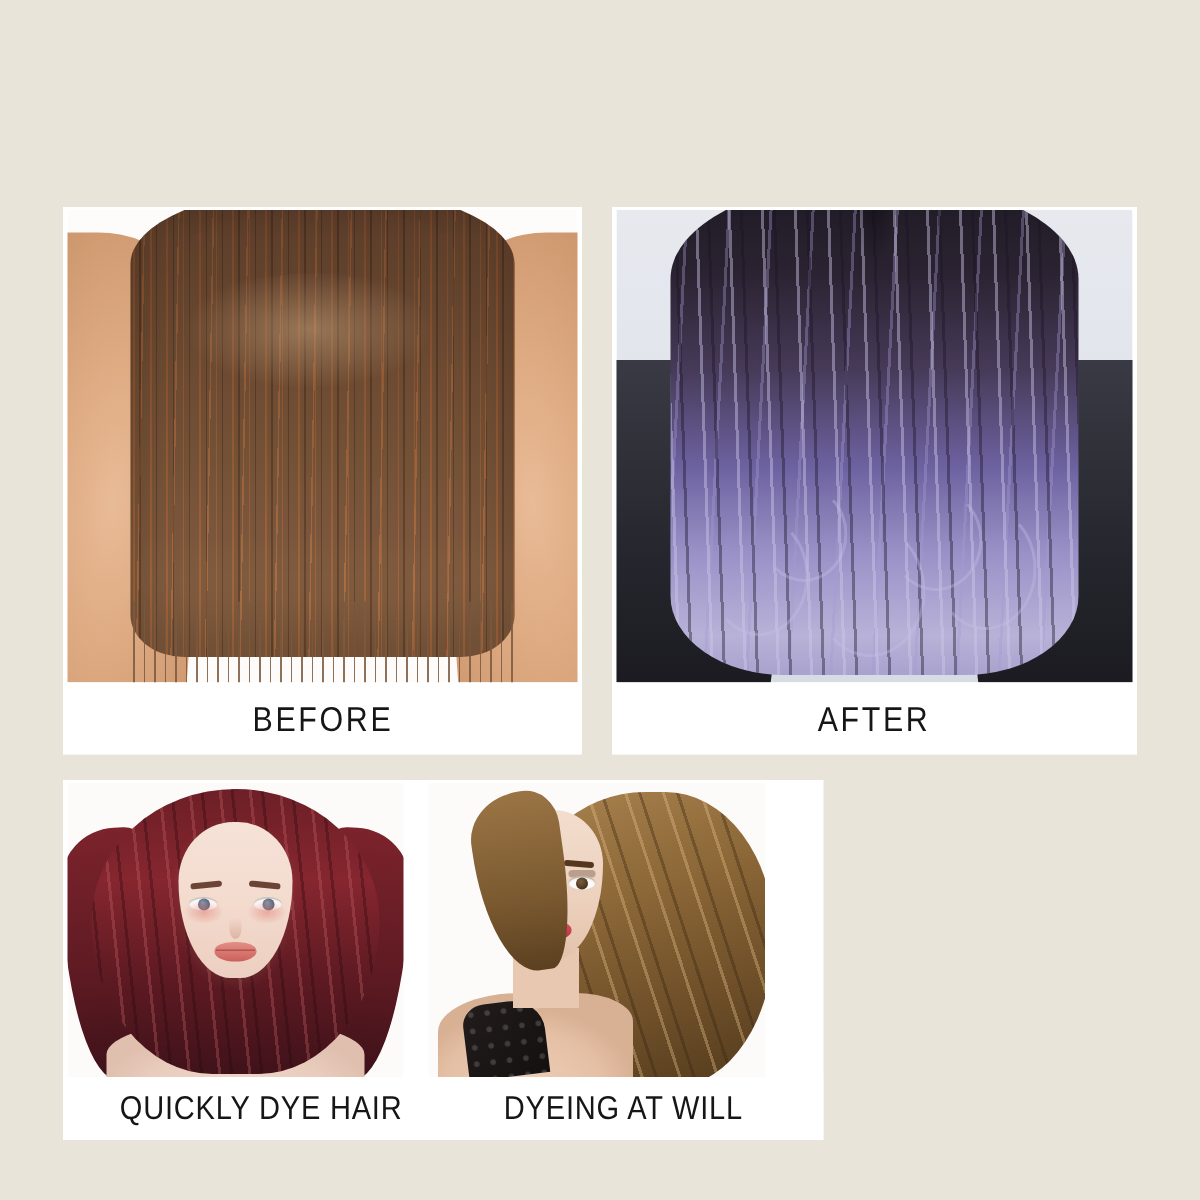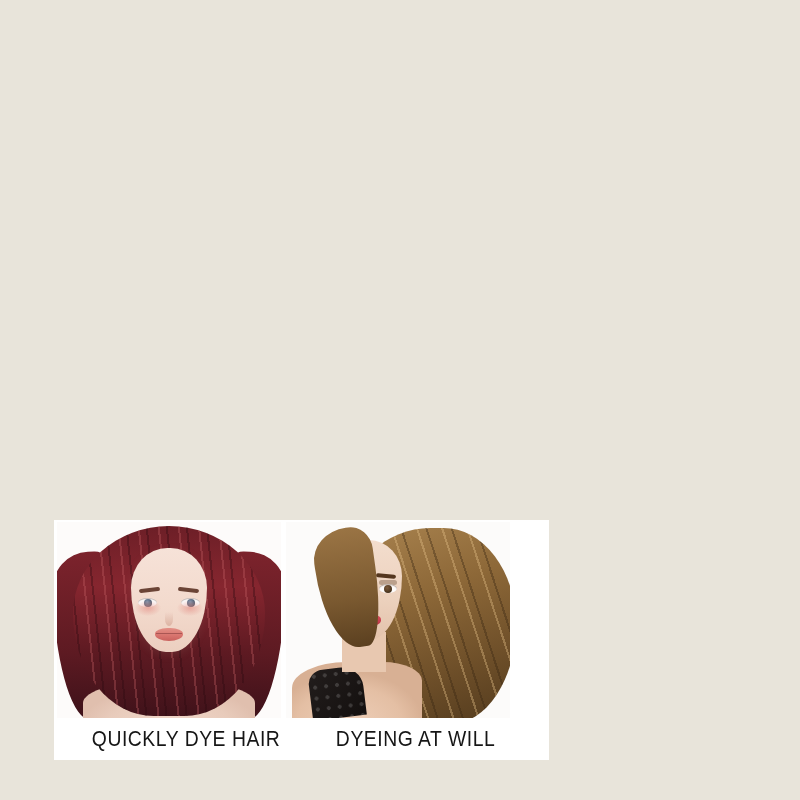--- a/index.html
+++ b/index.html
@@ -85,21 +85,21 @@
   .card-top .photo { width: 340px; height: 315px; }
   #card-after .photo { width: 344px; }
   .card-top .caption { height: 48px; }
   .card-top .caption span { font-size: 23px; letter-spacing: 2.0px; }
 
   
   .card-bot {
     top: 520px;
     height: 240px;
   }
-  #card-quick { left: 42px;  width: 264px; margin-left: 12px; }
+  #card-quick { left: 42px;  width: 264px; }
   #card-will  { left: 283px; width: 266px; }
   #card-soft  { left: 524px; width: 234px; }
   .card-bot .photo { width: 224px; height: 196px; top: 2px; }
   #card-soft .photo { width: 228px; }
   .card-bot .caption { height: 42px; }
   .card-bot .caption span { font-size: 22px; letter-spacing: 0.6px; }
 
   
   .ph { position:absolute; inset:0; }
 
@@ -331,21 +331,56 @@
   }
   .s-wisp { position:absolute; width:70px; height:54px; border:1.5px solid rgba(30,24,22,.65);
             border-radius:50%; border-right-color:transparent; border-top-color:transparent; }
 </style>
 </head>
 <body>
 
 <div class="page">
 
 
-
+  <div class="card card-top" id="card-before">
+    <div class="photo">
+      <div class="ph before-bg"></div>
+      <div class="before-shoulderL"></div>
+      <div class="before-shoulderR"></div>
+      <div class="before-neck"></div>
+      <div class="before-hair">
+        <div class="before-strands"></div>
+        <div class="before-sheen"></div>
+      </div>
+      <div class="before-tips"></div>
+    </div>
+    <div class="caption">
+      <span>BEFORE</span>
+    </div>
+  </div>
+
+  <div class="card card-top" id="card-after">
+    <div class="photo">
+      <div class="ph after-bg"></div>
+      <div class="after-jacketL"></div>
+      <div class="after-jacketR"></div>
+      <div class="after-hair">
+        <div class="after-waves"></div>
+        <div class="after-parting"></div>
+        <div class="after-curl" style="left:26px;  bottom:26px; width:62px; height:76px;"></div>
+        <div class="after-curl" style="left:96px;  bottom:12px; width:70px; height:84px;"></div>
+        <div class="after-curl" style="right:28px; bottom:30px; width:64px; height:78px;"></div>
+        <div class="after-curl" style="left:60px;  bottom:62px; width:54px; height:60px;"></div>
+        <div class="after-curl" style="right:64px; bottom:56px; width:58px; height:64px;"></div>
+      </div>
+    </div>
+    <div class="caption">
+      <span>AFTER</span>
+    </div>
+  </div>
 
   <div class="card card-bot" id="card-quick">
     <div class="photo">
       <div class="ph q-bg"></div>
       <div class="q-sidehairL"></div>
       <div class="q-sidehairR"></div>
       <div class="q-shoulders"></div>
       <div class="q-neck"></div>
       <div class="q-hair">
         <div class="q-hair-tex"></div>

